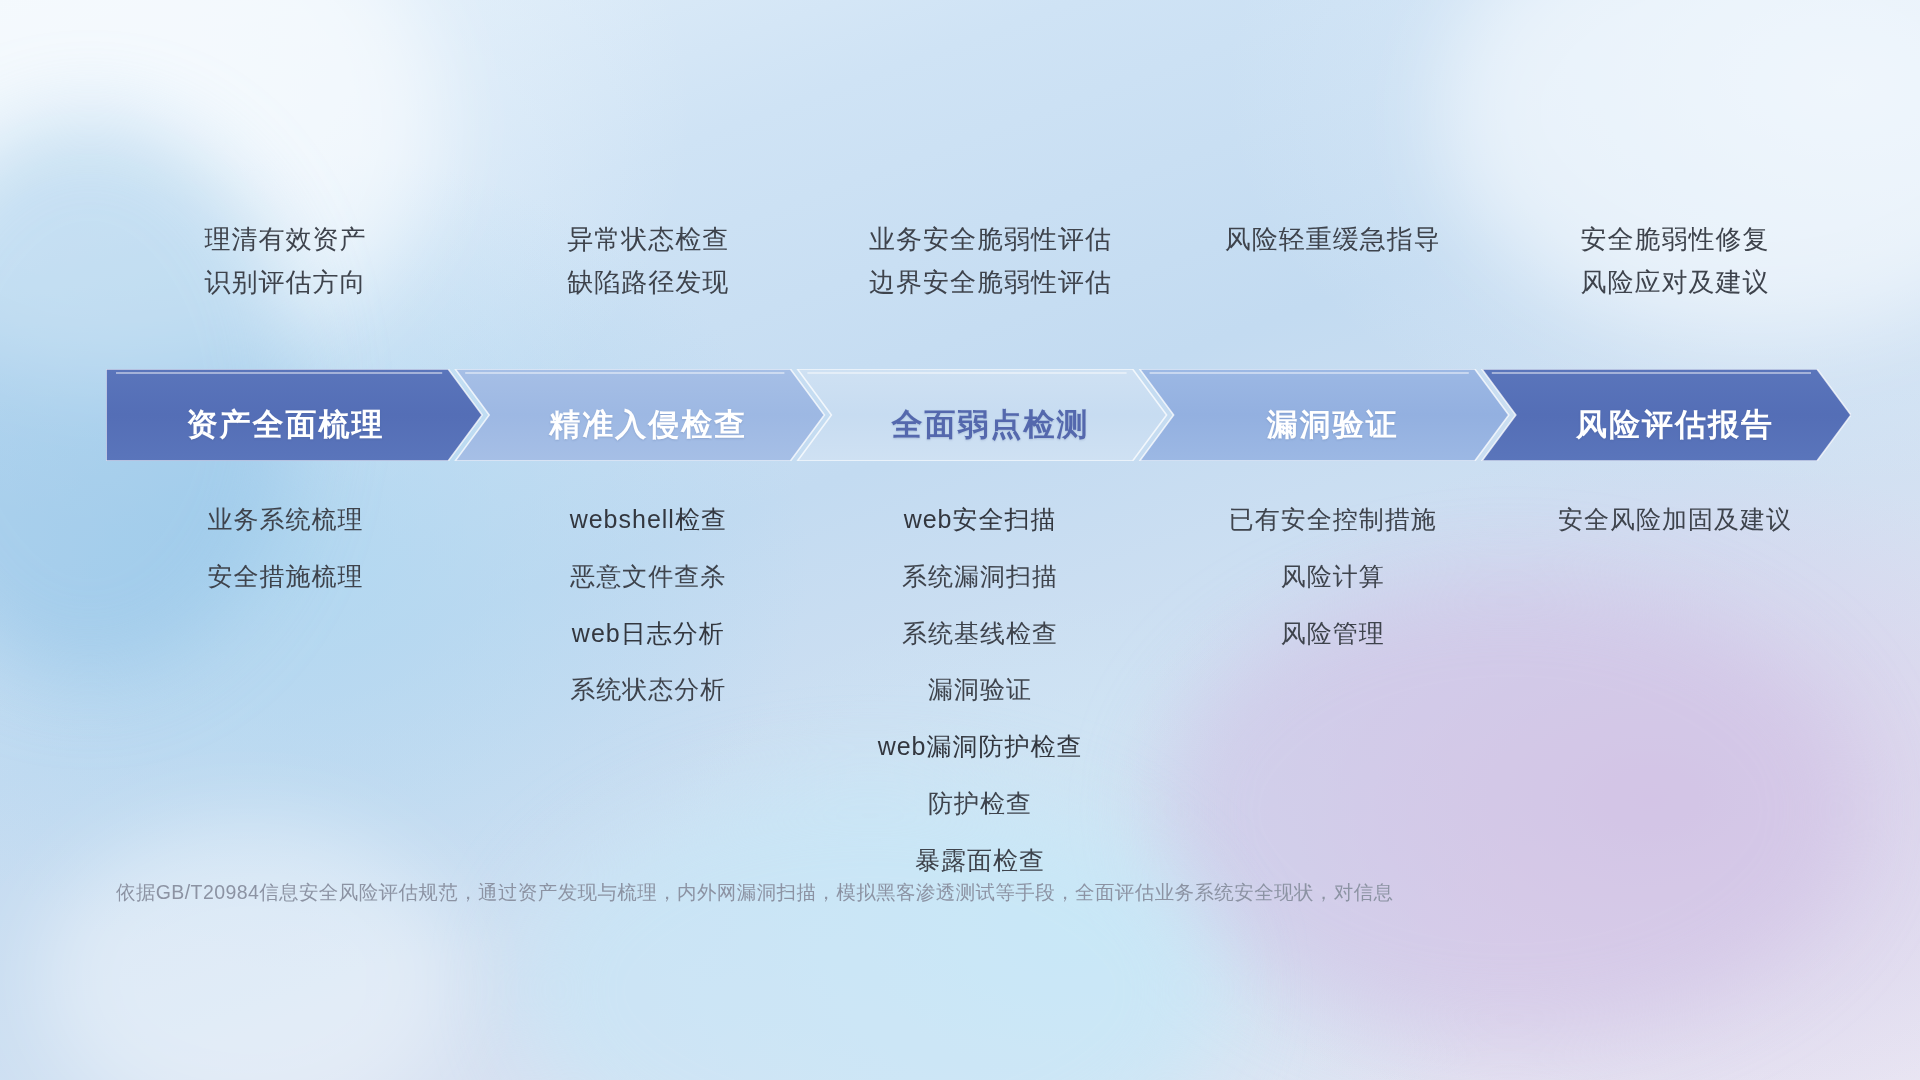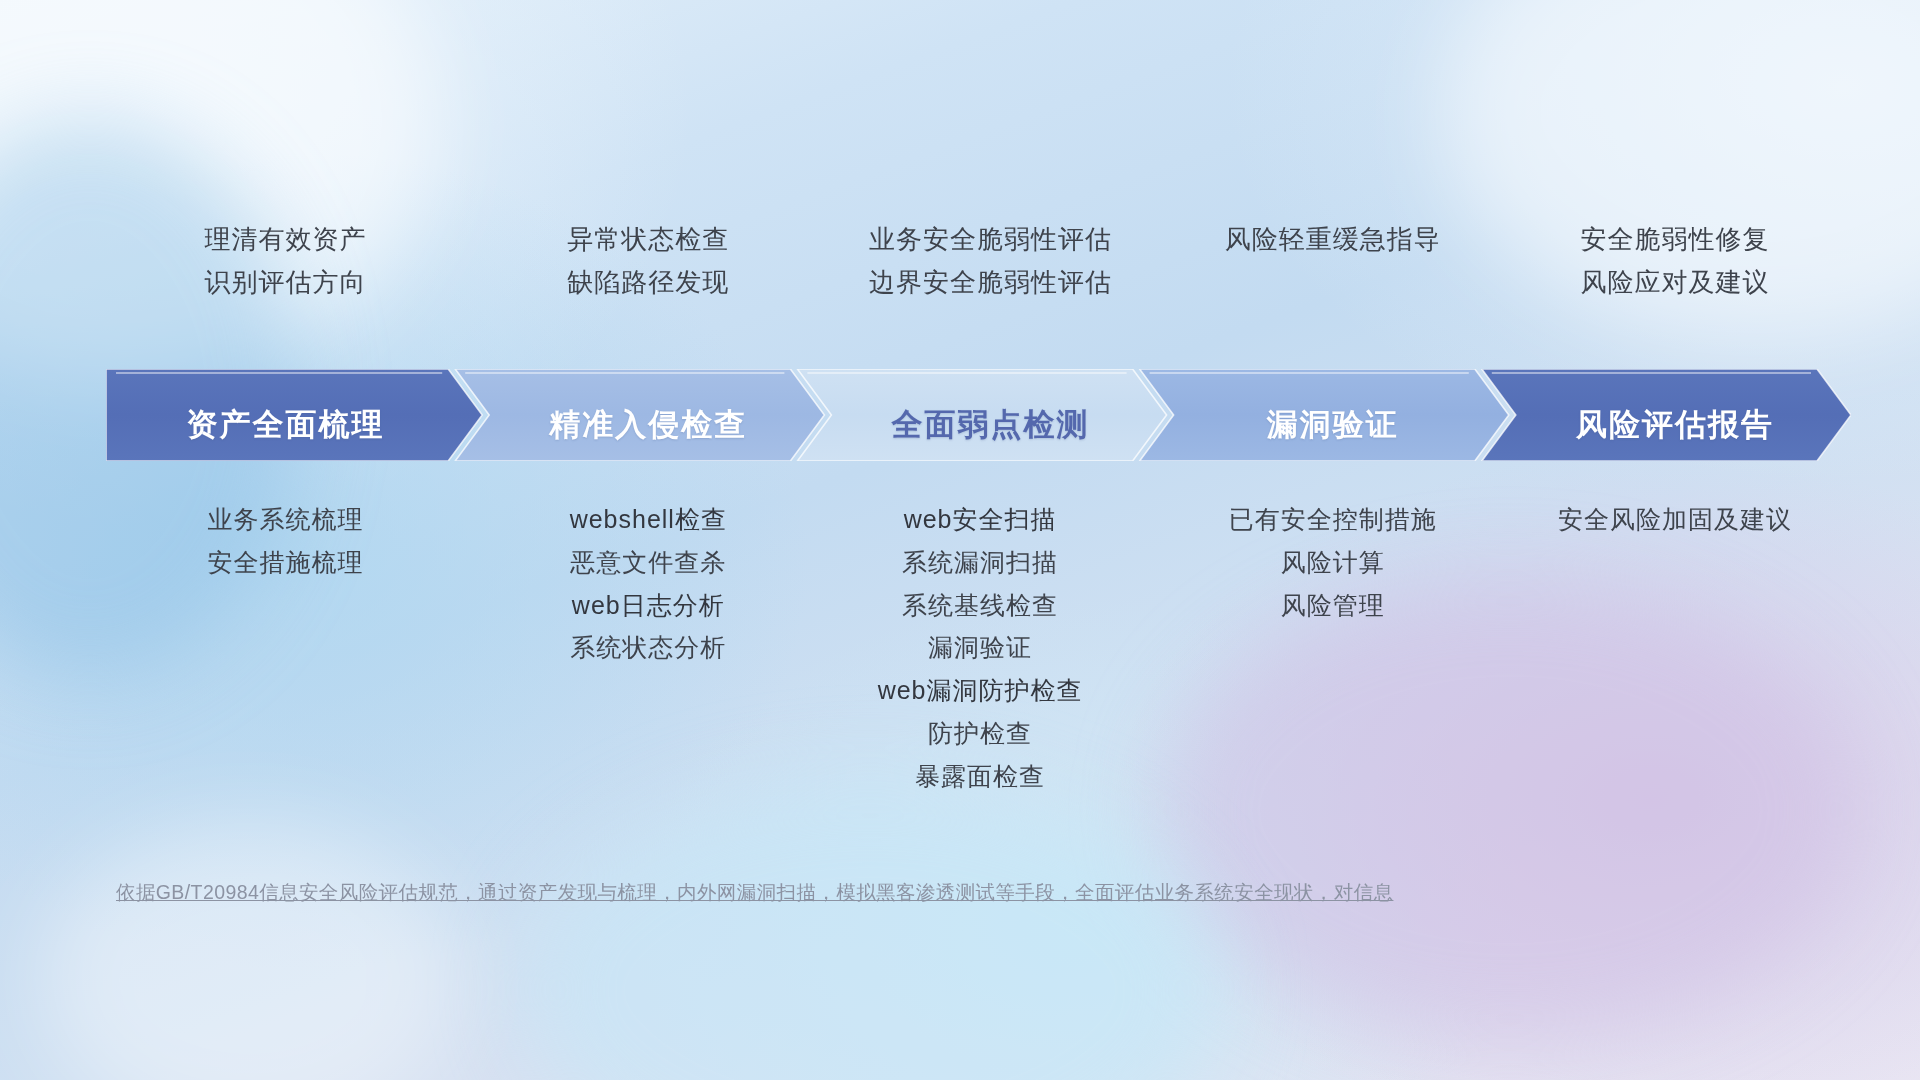--- a/index.html
+++ b/index.html
@@ -48,32 +48,32 @@
 
   .arrowlabel{
     position:absolute;top:369px;height:112px;
     display:flex;align-items:center;justify-content:center;
     font-size:31px;font-weight:bold;letter-spacing:2px;white-space:nowrap;
     text-shadow:0 1px 2px rgba(70,90,140,0.22);
   }
 
   
   .botrow{position:absolute;left:96px;top:505px;width:1730px;display:flex;}
-  .botcol{display:flex;flex-direction:column;align-items:center;gap:14px;justify-content:center;}
+  .botcol{display:flex;flex-direction:column;align-items:center;gap:28px;justify-content:center;}
   .botcol .it{
     font-size:25px;color:#3e434c;letter-spacing:1px;line-height:1.15;white-space:nowrap;
   }
   .botcol .it.bold{font-weight:normal;color:#33373f;}
 
   
   .footer{
     position:absolute;left:100px;top:875px;width:1600px;
     font-size:19.5px;line-height:1.75;color:#8c93a3;letter-spacing:0.4px;
   }
-  .footer .fl{display:block;text-decoration:underline;}
+  .footer .fl{display:block;}
 </style>
 </head>
 <body>
 
 <div id="stage">
   <div class="glow g1"></div>
   <div class="glow g2"></div>
   <div class="glow g3"></div>
   <div class="glow g4"></div>
   <div class="glow g5"></div>

